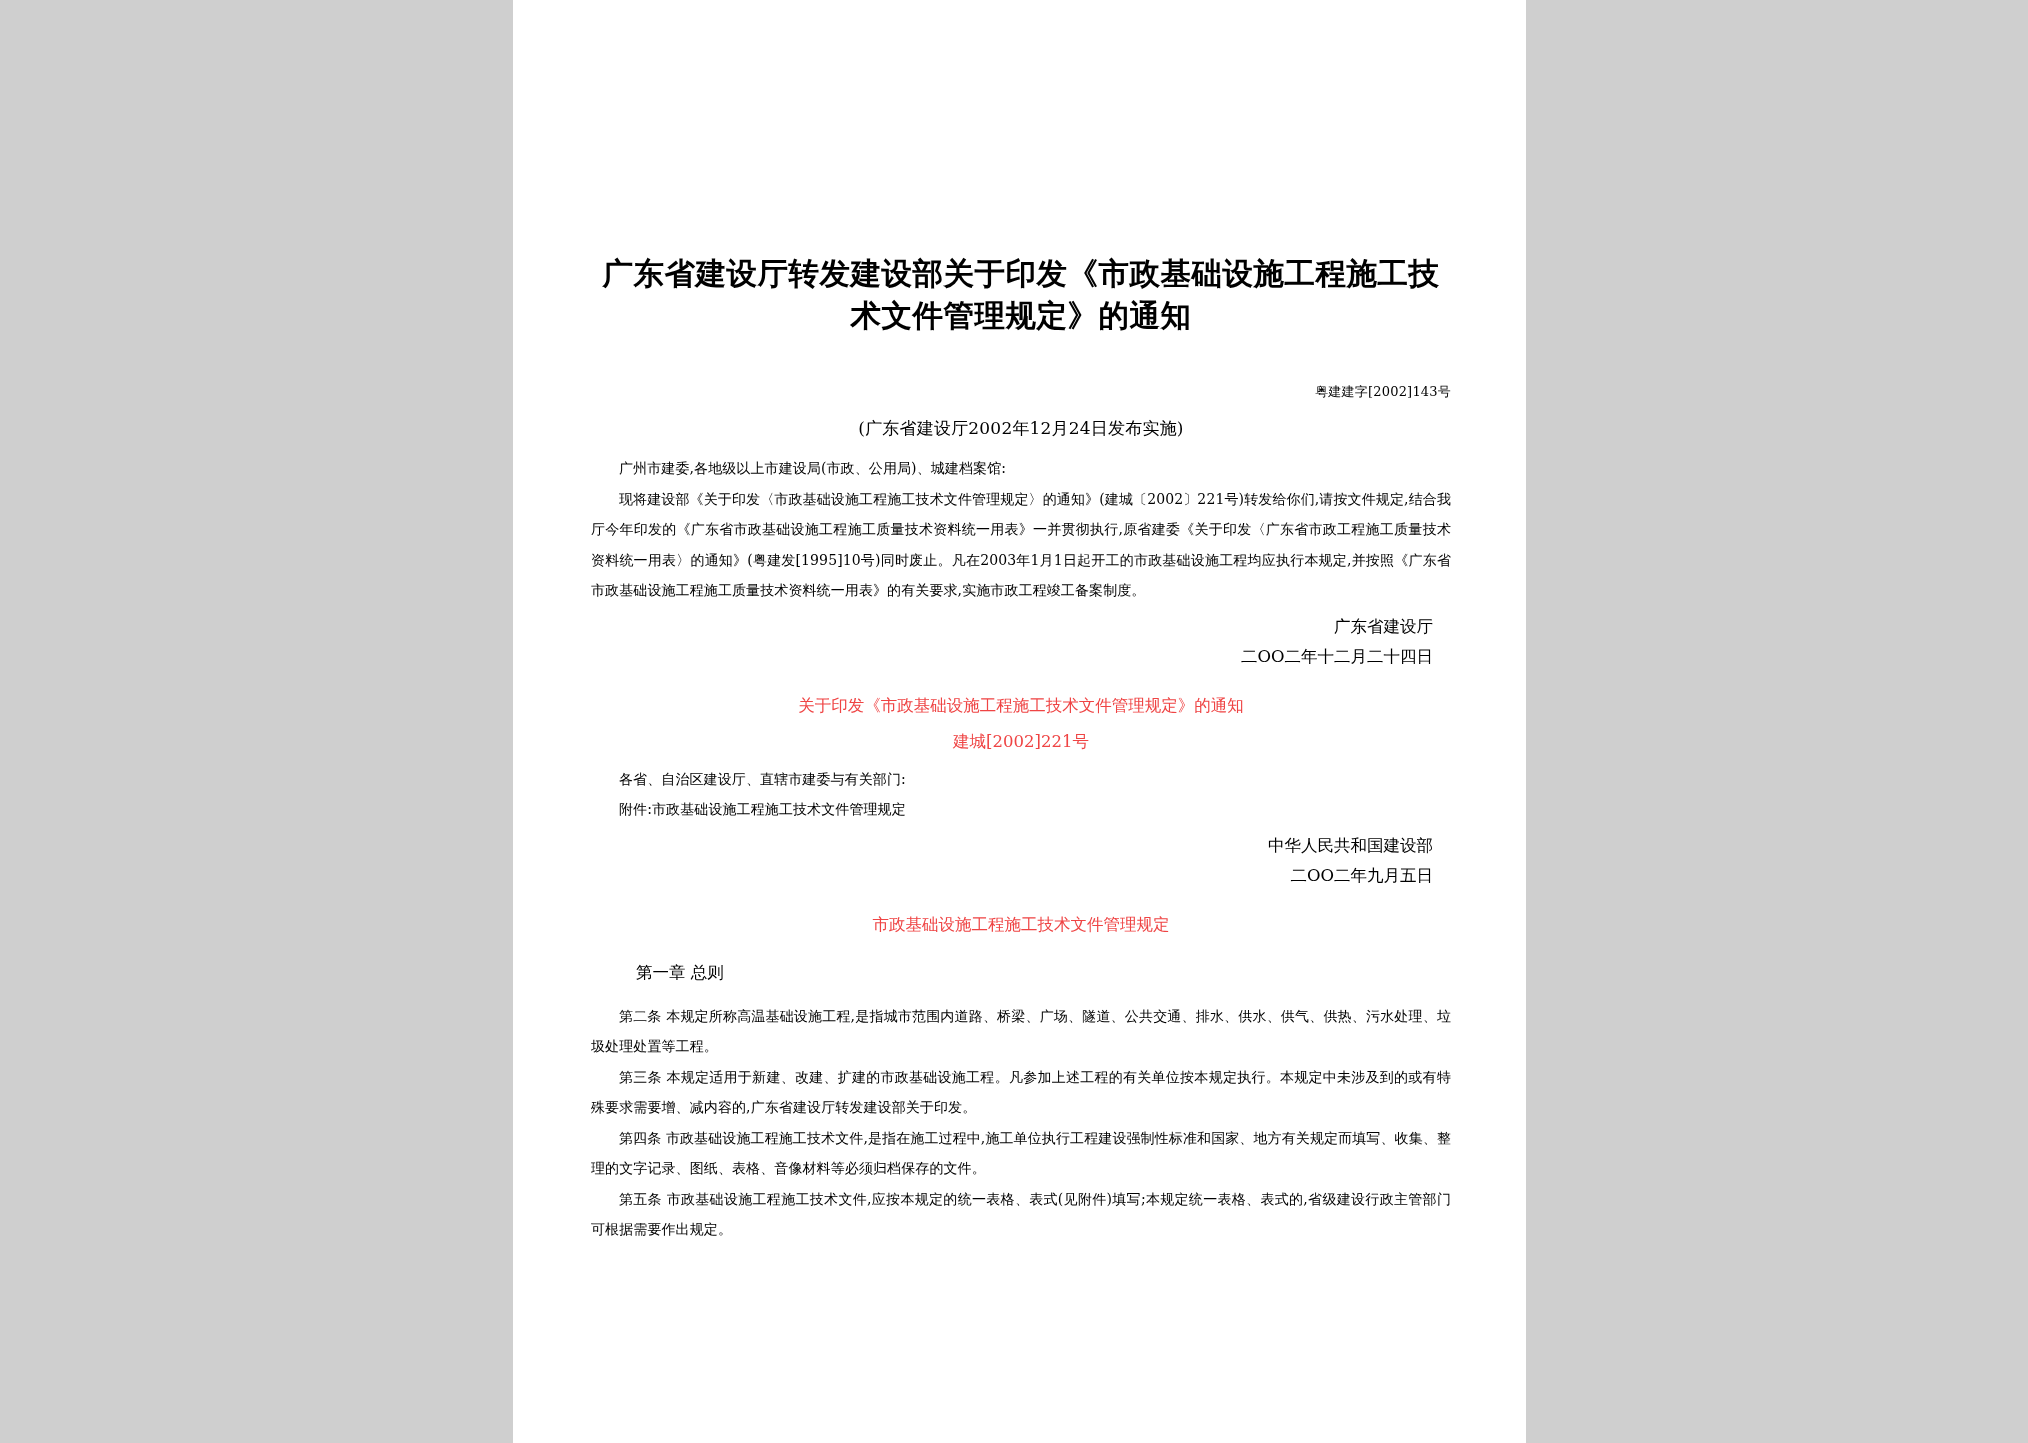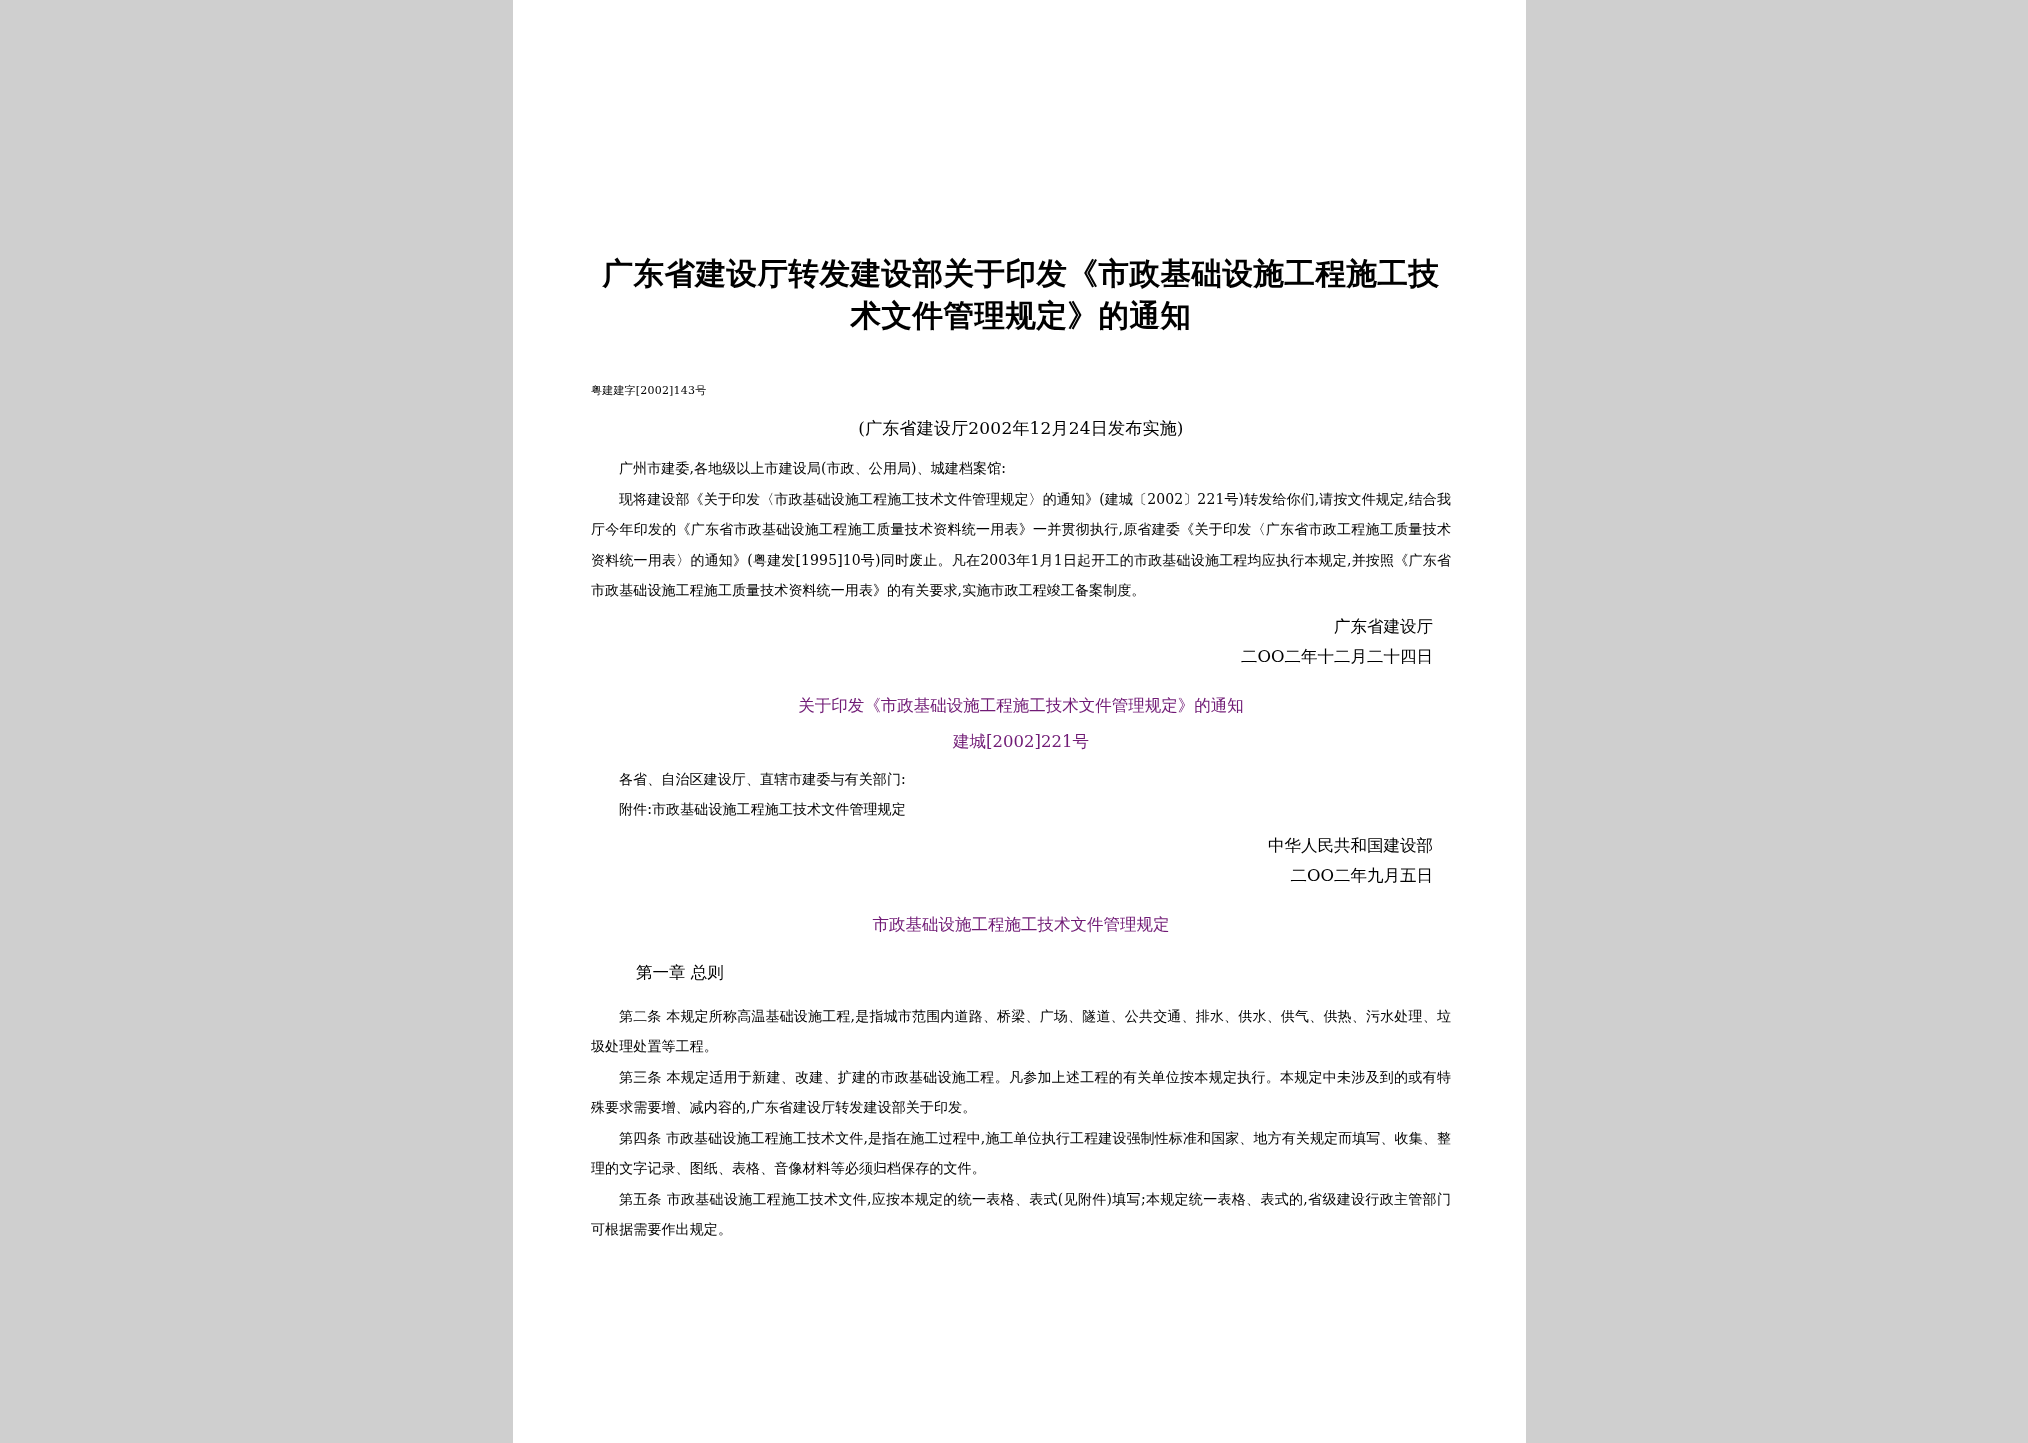--- a/index.html
+++ b/index.html
@@ -50,22 +50,22 @@
     top: 253px;
     left: 8px;
     width: 844px;
   }
 
   .doc-num {
     position: absolute;
     top: 383px;
     left: 0;
     width: 860px;
-    text-align: left;
-    font-size: 11px;
+    text-align: right;
+    font-size: 13px;
     color: #000;
     letter-spacing: 0.2px;
   }
   .doc-issue {
     position: absolute;
     top: 417px;
     left: 0;
     width: 860px;
     text-align: center;
     font-size: 17px;
@@ -88,21 +88,21 @@
     text-align: justify;
     text-indent: 2em;
     letter-spacing: 0.1px;
   }
   p.center {
     margin: 0;
     font-size: 16.5px;
     line-height: 30.5px;
     text-align: center;
     text-indent: 0;
-    color: #701a75;
+    color: #ef4444;
   }
   p.right {
     margin: 0;
     font-size: 16.5px;
     line-height: 30.5px;
     text-align: right;
     text-indent: 0;
     color: #000000;
     padding-right: 18px;
   }

